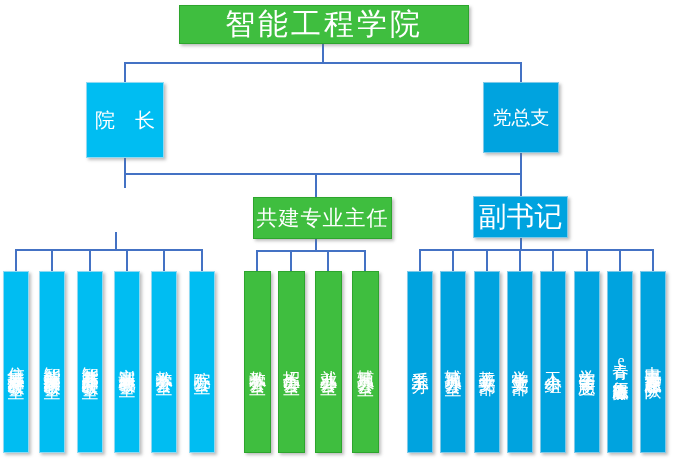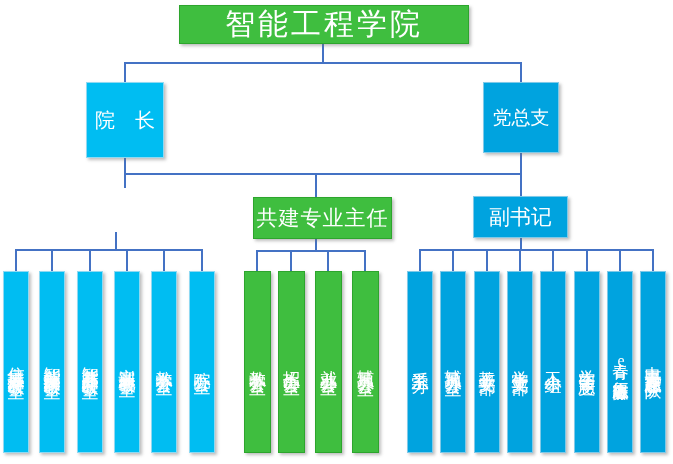--- a/index.html
+++ b/index.html
@@ -19,21 +19,21 @@
     box-sizing:border-box;
   }
   .green  { background:#3FBE3F; border:1px solid #2DA52D; }
   .cyan1  { background:#00BDF2; border:1px solid #8fd9f2; }
   .cyan2  { background:#00A3DF; border:1px solid #7fc9e8; }
   .title-box { left:179px; top:5px; width:290px; height:39px; font-size:30px; letter-spacing:3px; }
   .dean      { left:86px;  top:82px;  width:78px; height:76px; font-size:20px; }
   .psec      { left:483px; top:82px;  width:76px; height:71px; font-size:19px; line-height:27px; flex-direction:row; }
   .vdean     { left:68px;  top:188px; width:97px;  height:44px; font-size:21px; }
   .joint     { left:247px; top:197px; width:139px; height:42px; font-size:21px; letter-spacing:1px;margin-left:6px; }
-  .dsec      { left:473px; top:196px; width:95px;  height:42px; font-size:21px; }
+  .dsec      { left:473px; top:196px; width:95px;  height:42px; font-size:28px; }
   
   .vbox {
     position:absolute; top:271px; width:26px; height:182px;
     writing-mode:vertical-rl; text-orientation:upright;
     font-size:17px; letter-spacing:2px;
   }
   .vbox.w27 { width:27px; }
   .vbox.long { font-size:16px; letter-spacing:0.5px; }
 </style>
 </head>

